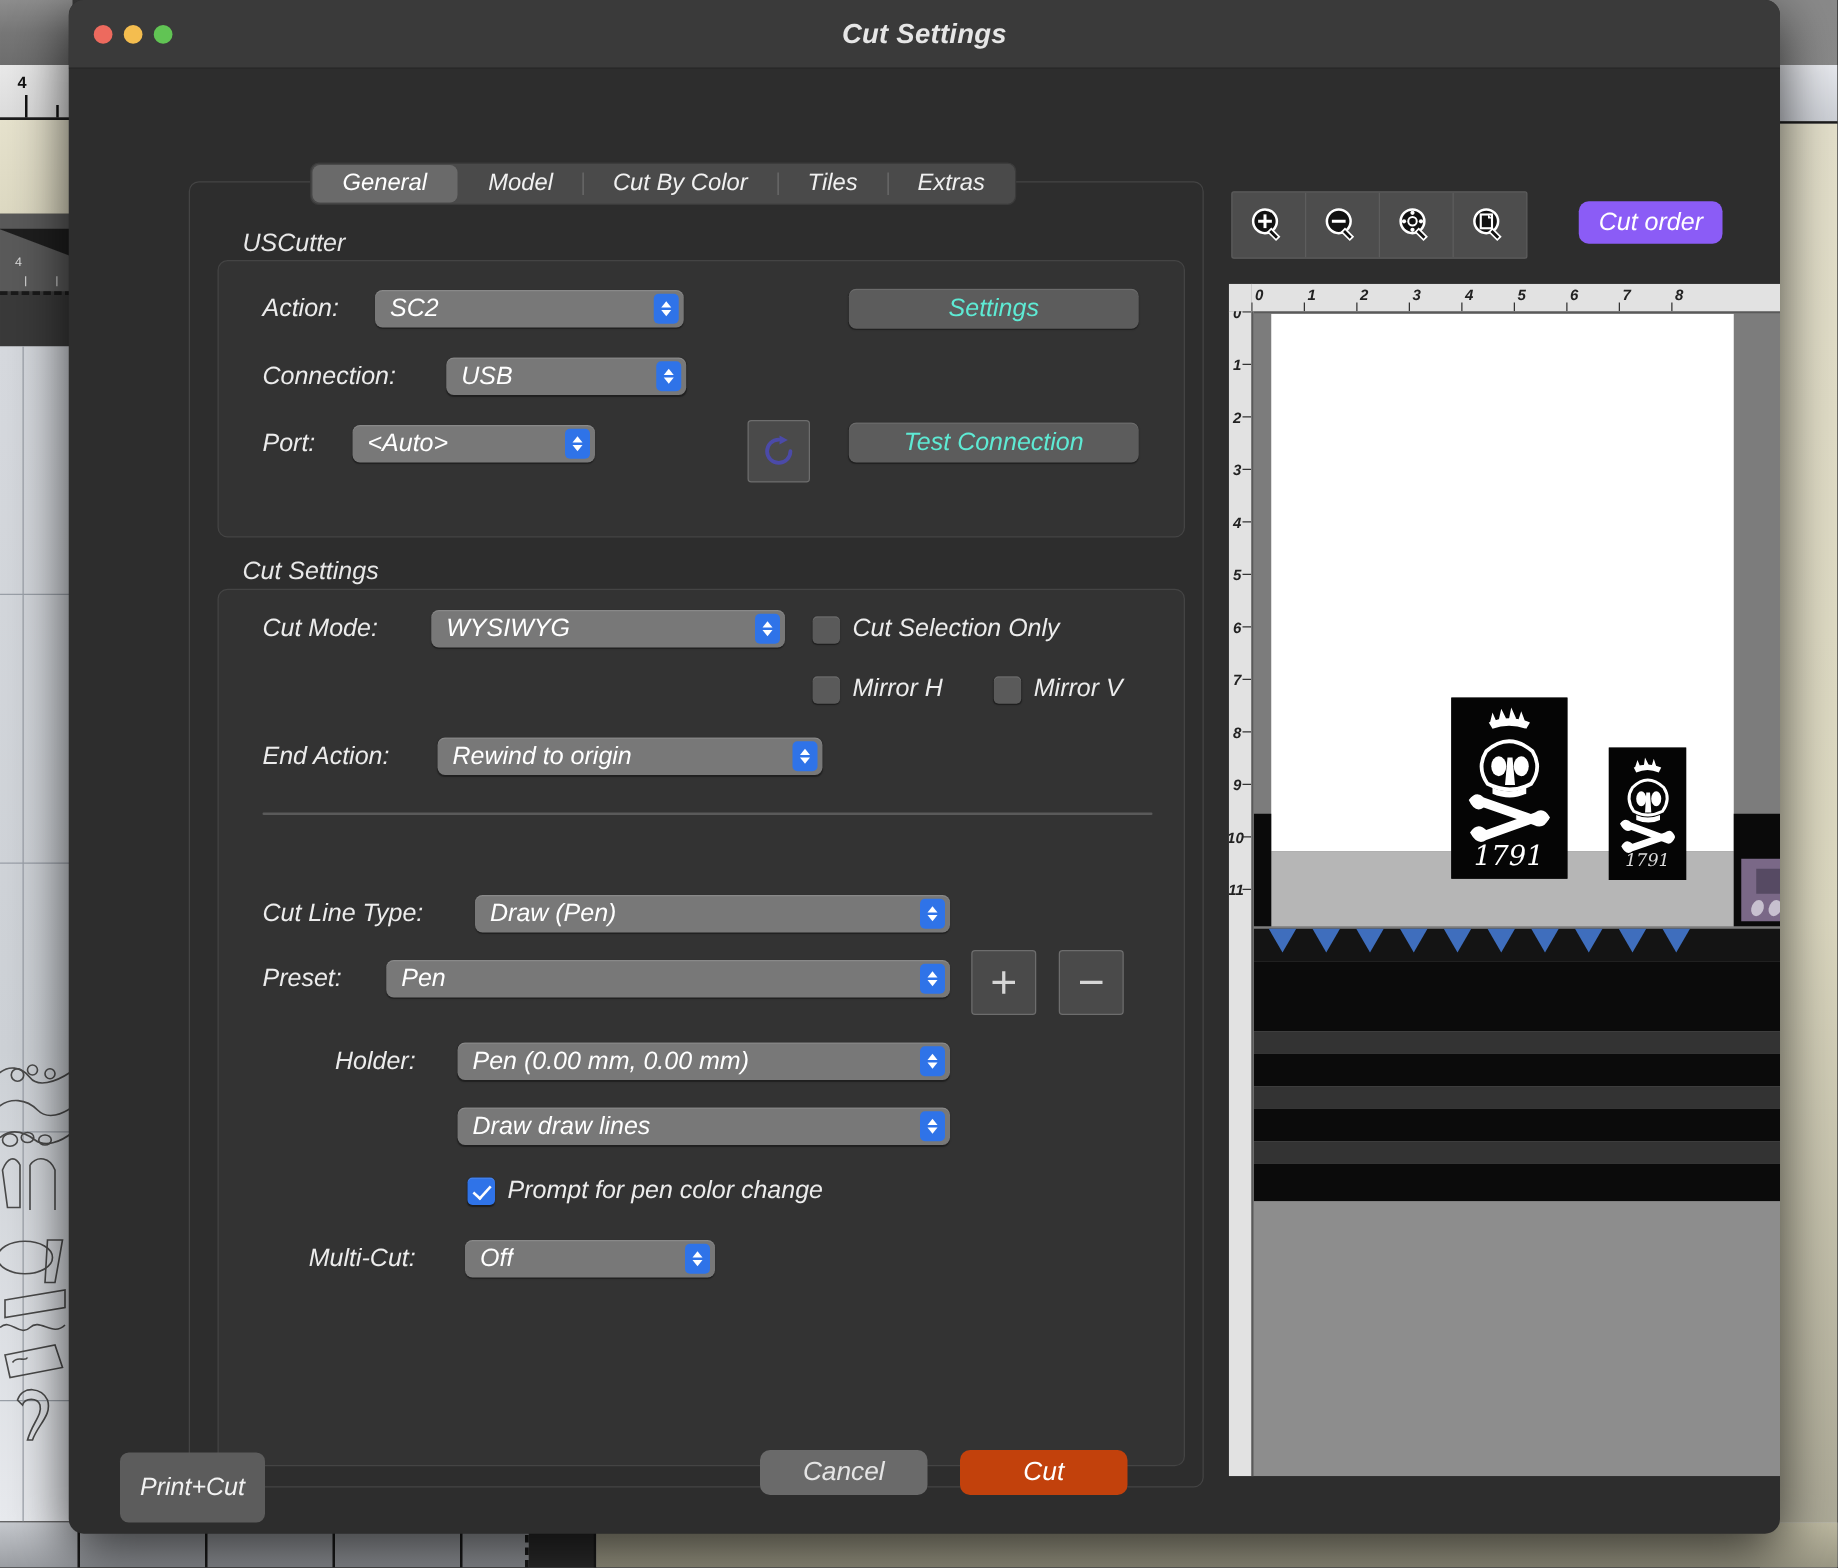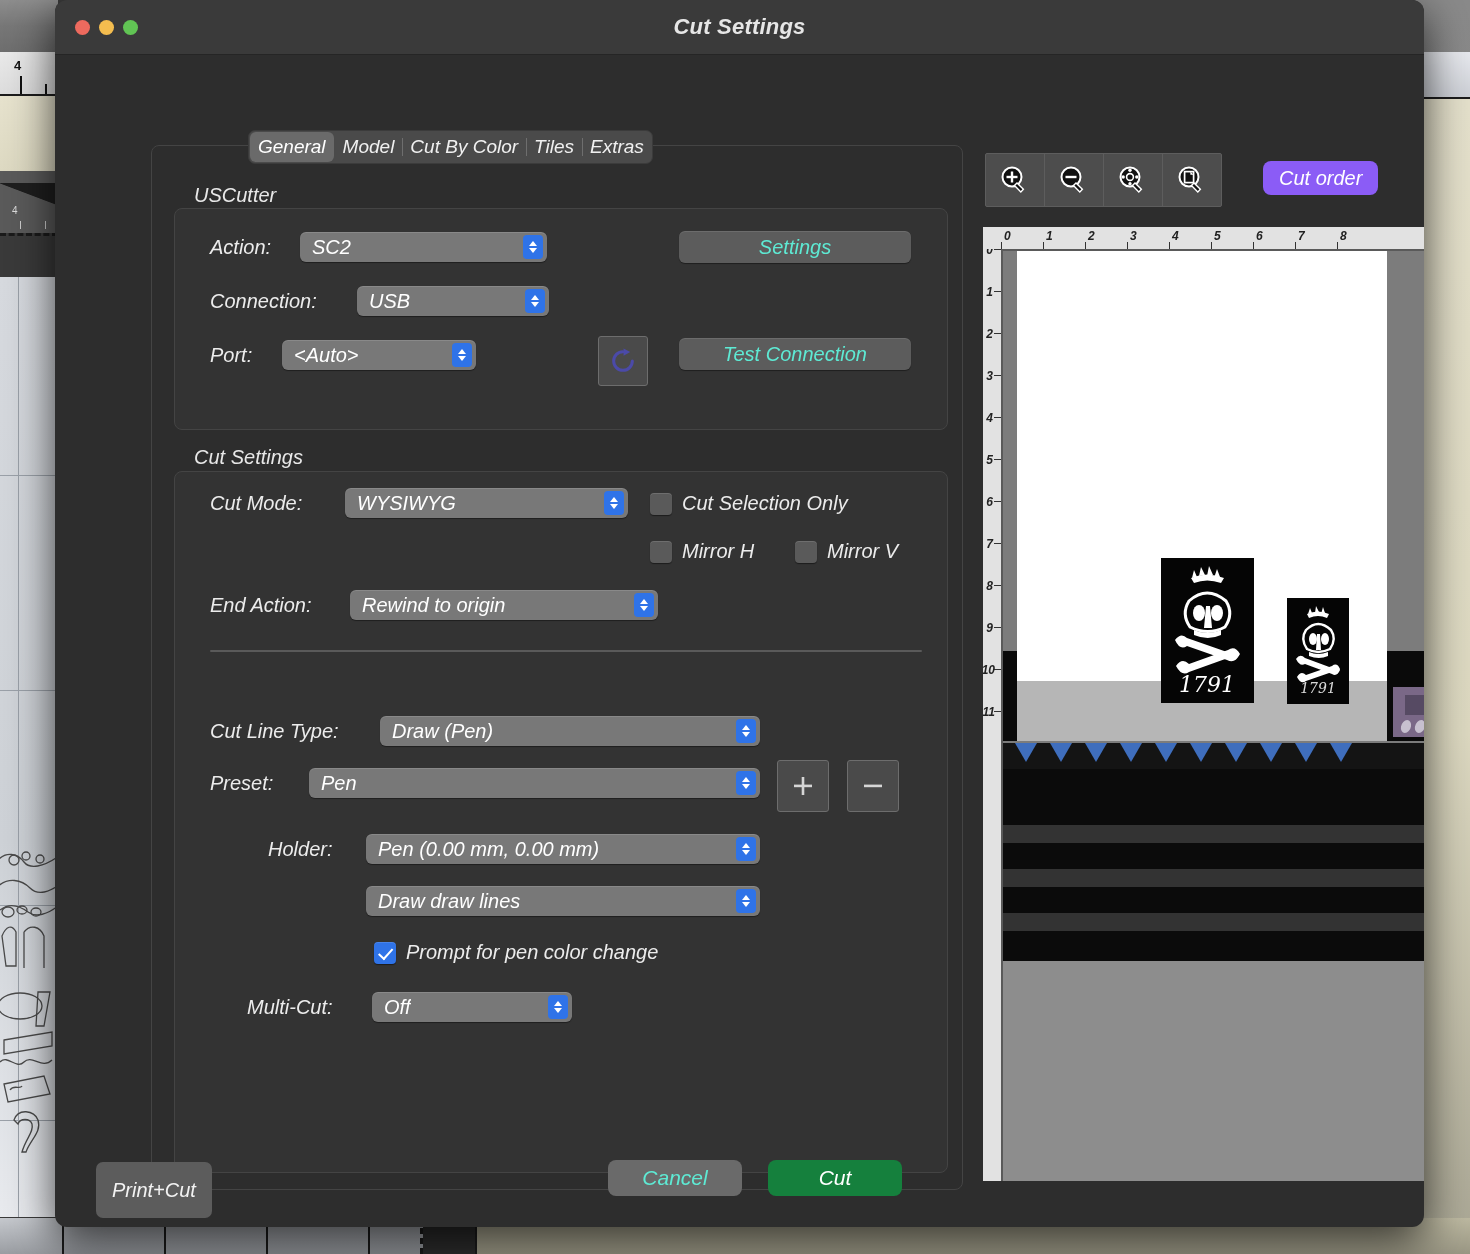--- a/index.html
+++ b/index.html
@@ -74,21 +74,21 @@
 
   .body-area{position:relative;height:1173px;}
 
   
   .tabbar{
     position:absolute;left:193px;top:75px;height:32px;
     background:#4a4a4a;border-radius:7px;display:flex;align-items:stretch;
     padding:0;border:1px solid #3b3b3b;z-index:5;
   }
   .tab{
-    display:flex;align-items:center;padding:0 8px;font-size:19px;color:#f0f0f0;
+    display:flex;align-items:center;padding:0 24px;font-size:19px;color:#f0f0f0;
     position:relative;cursor:default;
   }
   .tab.active{background:#6a6a6a;border-radius:6px;margin:1px;color:#fff;}
   .tab.sep::before{
     content:"";position:absolute;left:0;top:7px;bottom:7px;width:1px;background:#6e6e6e;
   }
 
   
   .tabpanel{
     position:absolute;left:96px;top:90px;width:810px;height:1043px;
@@ -186,23 +186,23 @@
   .purplebox .rollers b{display:block;width:10px;height:13px;border-radius:50%;background:#c7c0cf;transform:skewX(-10deg);}
   .footgrey{position:absolute;left:0;top:710px;width:438px;height:220px;background:#8d8d8d;}
 
   
   .footer{position:absolute;left:0;bottom:0;width:1369px;height:80px;}
   .btn-printcut{position:absolute;left:41px;top:14px;height:32px;padding:12px 16px;
     background:#5c5c5c;border-radius:7px;display:flex;align-items:center;justify-content:center;
     font-size:20px;color:#f2f2f2;cursor:default;}
   .btn-cancel{position:absolute;left:553px;top:12px;width:134px;height:36px;
     background:#6a6a6a;border-radius:8px;display:flex;align-items:center;justify-content:center;
-    font-size:21px;color:#5eead4;cursor:default;}
+    font-size:21px;color:#e5e5e5;cursor:default;}
   .btn-cut{position:absolute;left:713px;top:12px;width:134px;height:36px;
-    background:#15803d;border-radius:8px;display:flex;align-items:center;justify-content:center;
+    background:#c2410c;border-radius:8px;display:flex;align-items:center;justify-content:center;
     font-size:21px;color:#fff;cursor:default;}
 </style>
 </head>
 <body>
 
 <div id="bg">
   <div class="bg-canvas-left"></div>
   <div class="bg-grid-v" style="left:18px;top:277px;height:940px;"></div>
   <div class="bg-grid-h" style="left:0;top:475px;width:58px;"></div>
   <div class="bg-grid-h" style="left:0;top:690px;width:58px;"></div>

